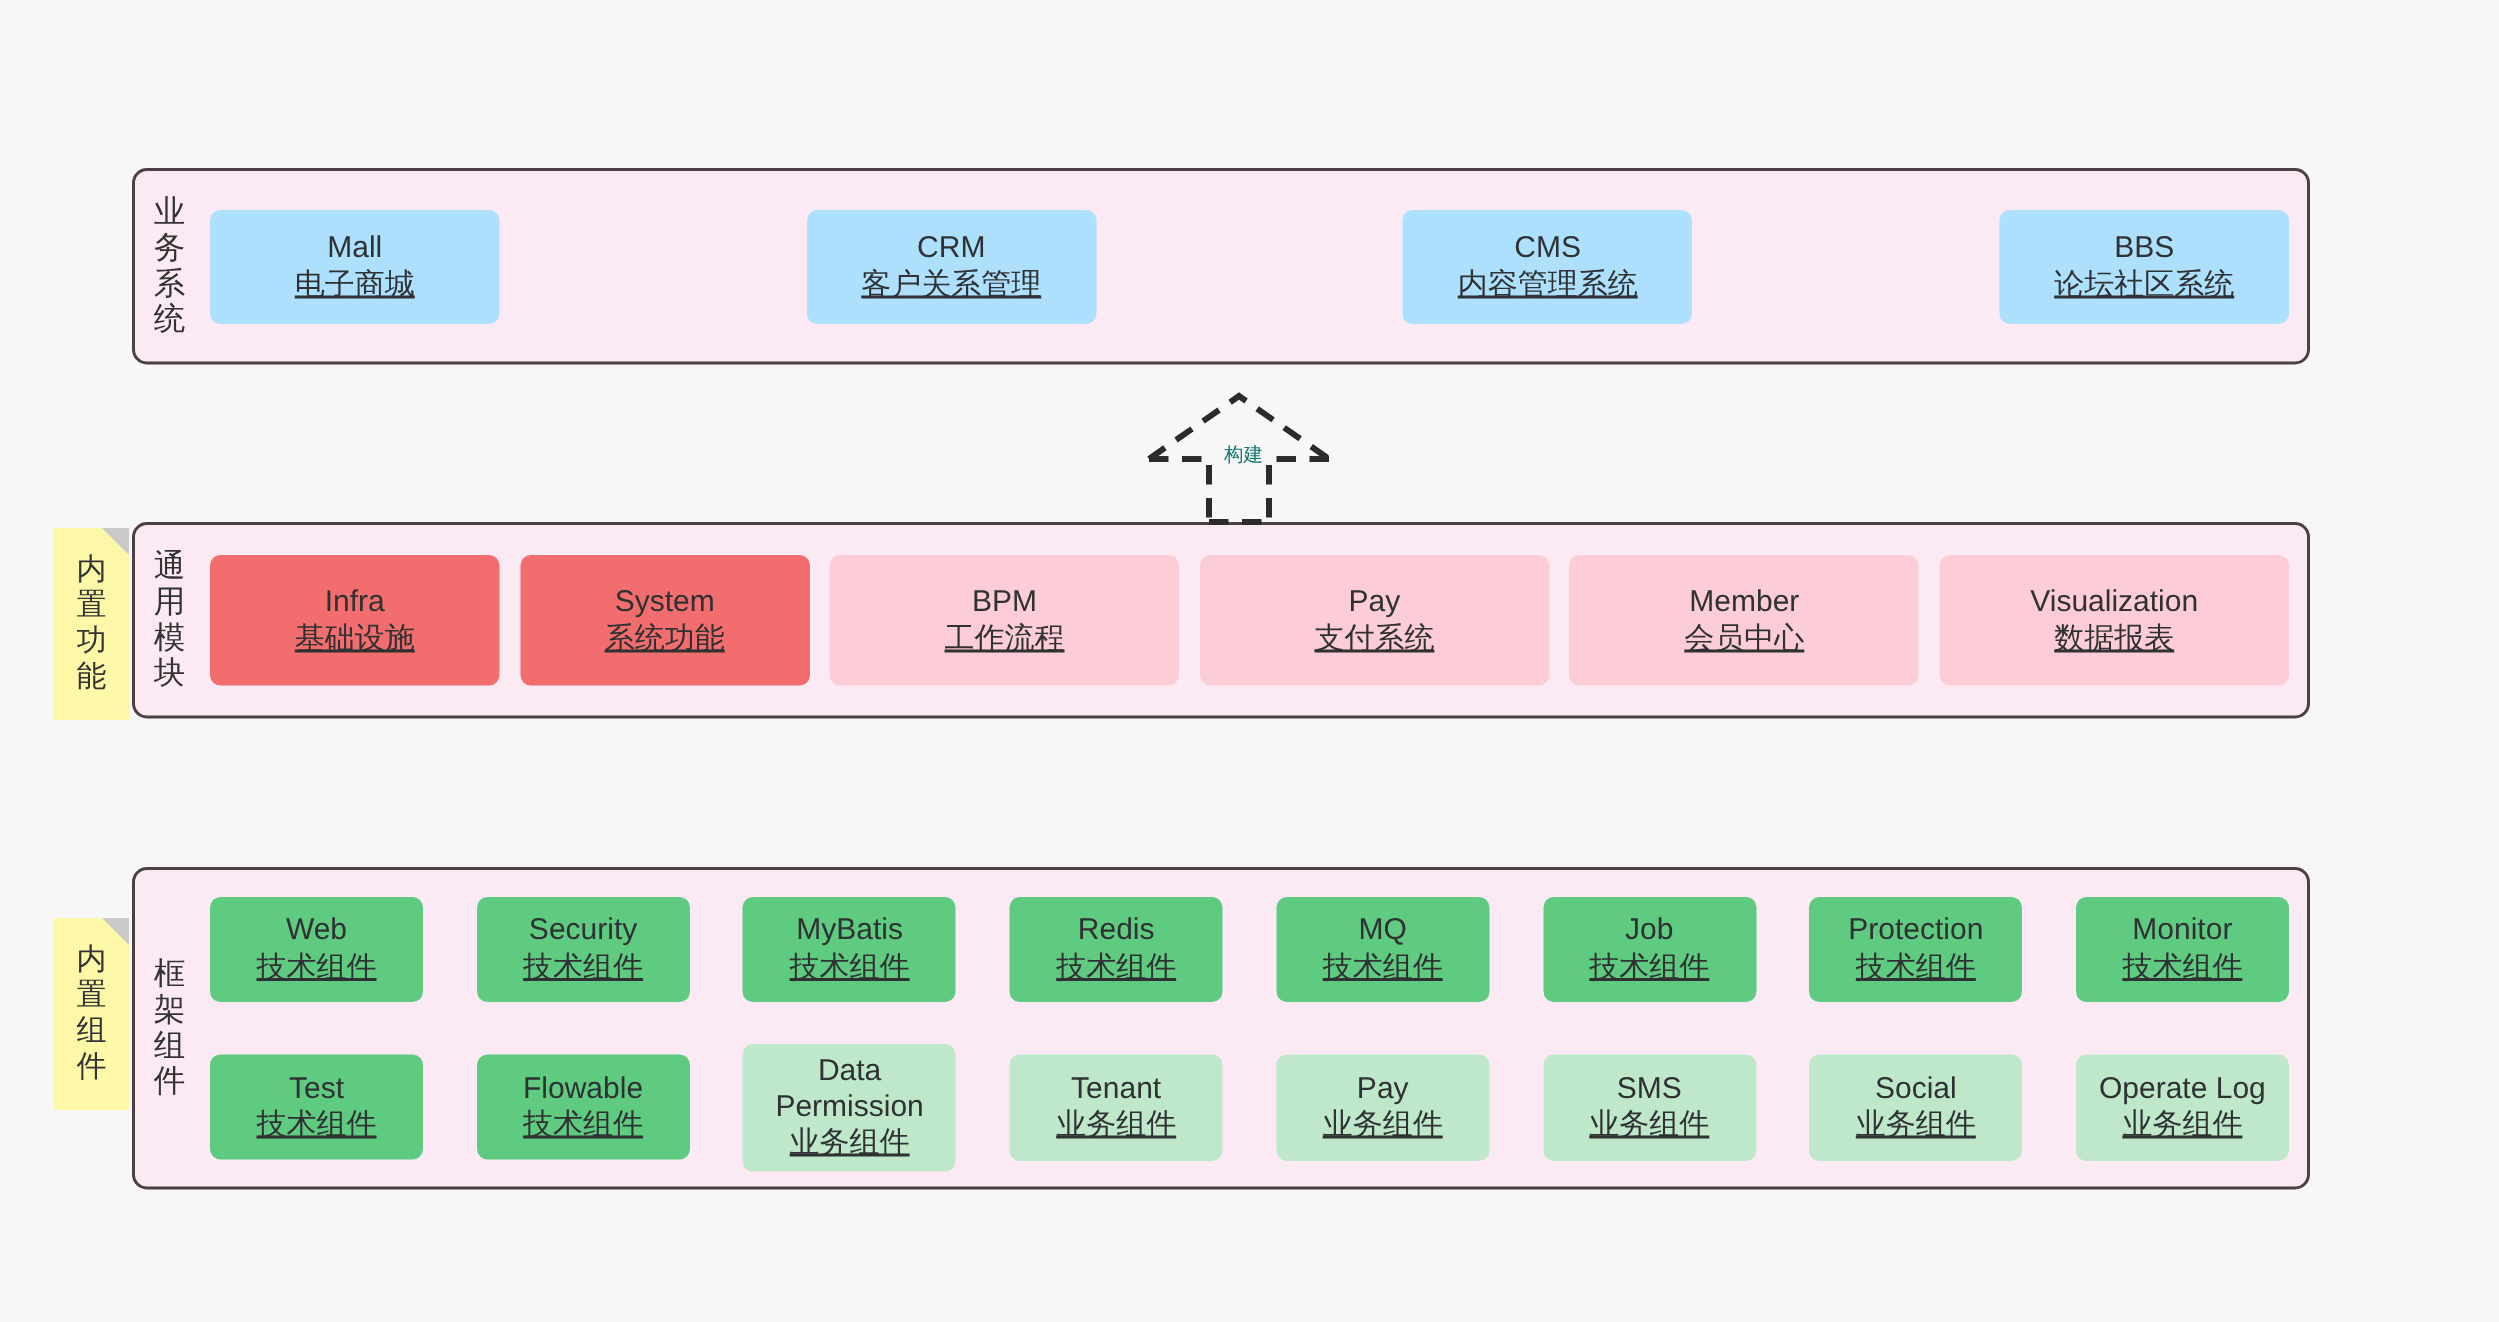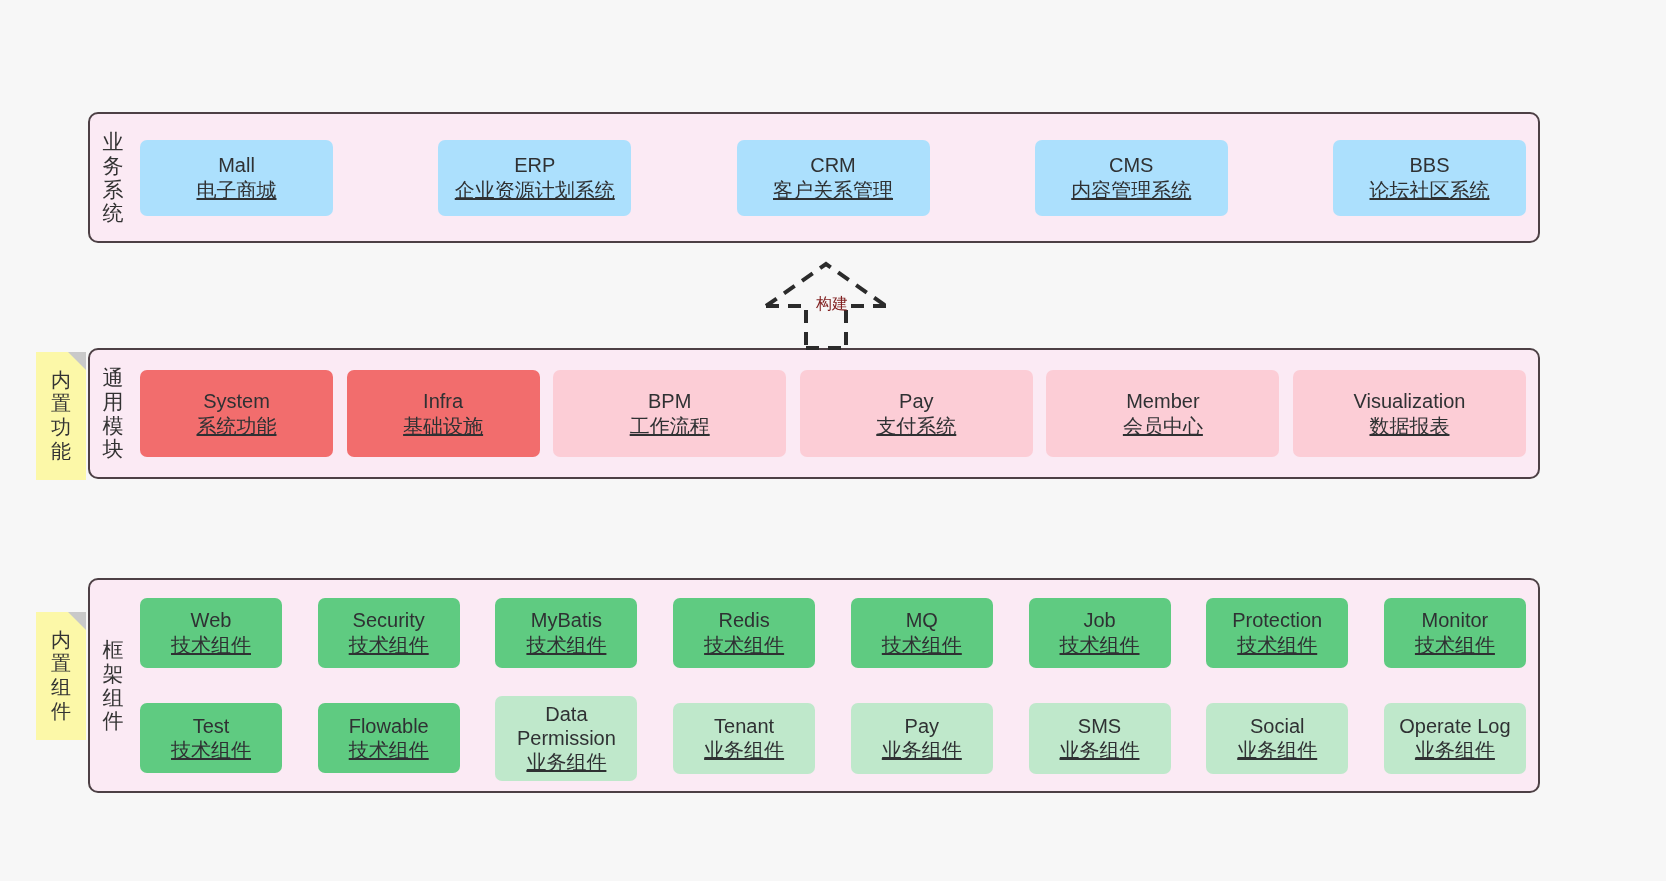--- a/index.html
+++ b/index.html
@@ -154,22 +154,22 @@
   #sticky-framework { left: 36px; top: 612px; height: 128px; }
 
   
   .arrow-wrap {
     position: absolute;
     z-index: 2;
   }
   .arrow-wrap svg { display: block; overflow: visible; }
   .arrow-label {
     position: absolute;
-    font-size: 16px;
-    color: #7f1d1d;
+    font-size: 13px;
+    color: #0f766e;
     white-space: nowrap;
     background: transparent;
   }
   #arrow-build { left: 744px; top: 256px; width: 190px; height: 92px; }
   #arrow-build .arrow-label { left: 72px; top: 38px; }
   #arrow-impl { left: 760px; top: 486px; width: 190px; height: 92px; }
   #arrow-impl .arrow-label { left: 72px; top: 38px; }
 </style>
 </head>
 <body>
@@ -180,24 +180,20 @@
     <div class="layer-label">
       <span>业</span>
       <span>务</span>
       <span>系</span>
       <span>统</span>
     </div>
     <div class="layer-body">
       <div class="node node-blue">
         <span class="n-title">Mall</span>
         <span class="n-sub">电子商城</span>
-      </div>
-      <div class="node node-blue">
-        <span class="n-title">ERP</span>
-        <span class="n-sub">企业资源计划系统</span>
       </div>
       <div class="node node-blue">
         <span class="n-title">CRM</span>
         <span class="n-sub">客户关系管理</span>
       </div>
       <div class="node node-blue">
         <span class="n-title">CMS</span>
         <span class="n-sub">内容管理系统</span>
       </div>
       <div class="node node-blue">
@@ -227,26 +223,26 @@
 
   <div class="layer" id="layer-common">
     <div class="layer-label">
       <span>通</span>
       <span>用</span>
       <span>模</span>
       <span>块</span>
     </div>
     <div class="layer-body">
       <div class="node node-red">
+        <span class="n-title">Infra</span>
+        <span class="n-sub">基础设施</span>
+      </div>
+      <div class="node node-red">
         <span class="n-title">System</span>
         <span class="n-sub">系统功能</span>
-      </div>
-      <div class="node node-red">
-        <span class="n-title">Infra</span>
-        <span class="n-sub">基础设施</span>
       </div>
       <div class="node node-pink">
         <span class="n-title">BPM</span>
         <span class="n-sub">工作流程</span>
       </div>
       <div class="node node-pink">
         <span class="n-title">Pay</span>
         <span class="n-sub">支付系统</span>
       </div>
       <div class="node node-pink">

